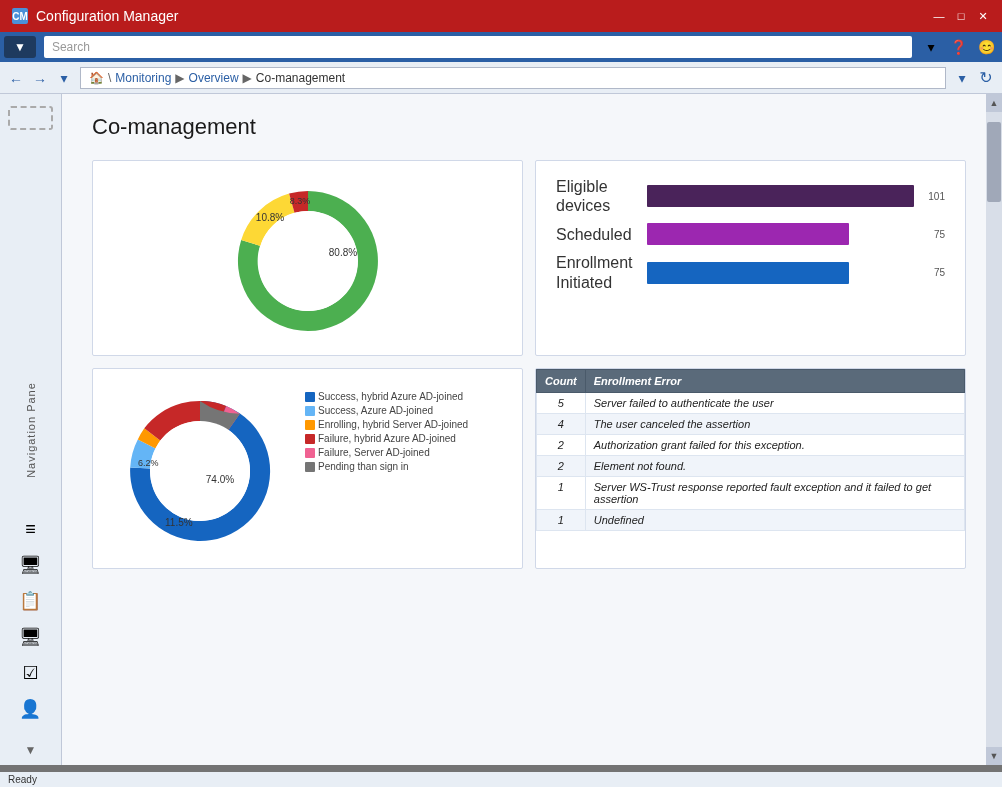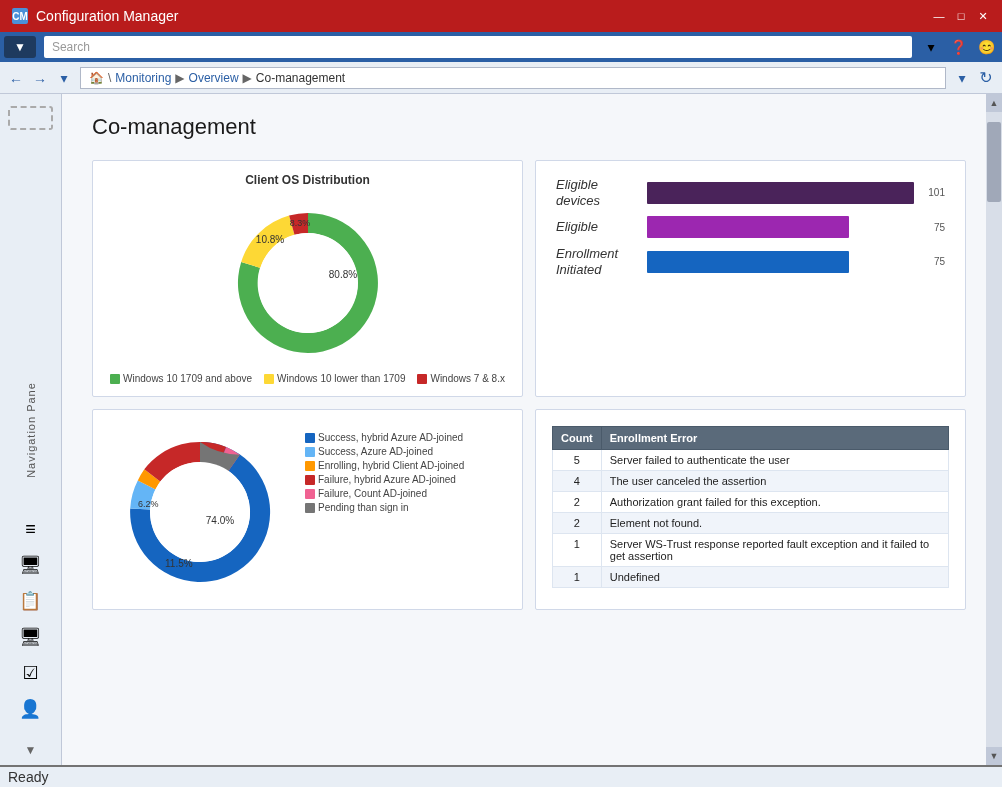--- a/index.html
+++ b/index.html
@@ -220,26 +220,25 @@
 
     
     .bar-chart-container { padding: 4px 8px; }
     .bar-row {
       display: flex;
       align-items: center;
       margin-bottom: 8px;
       gap: 6px;
     }
     .bar-label {
-      font-size: 13px;
+      font-size: 16px;
       color: #333;
       width: 85px;
       flex-shrink: 0;
       line-height: 1.2;
-      font-style: italic;
     }
     .bar-track {
       flex: 1;
       height: 22px;
       position: relative;
     }
     .bar-fill {
       height: 100%;
       border-radius: 1px;
     }
@@ -295,25 +294,25 @@
       border-radius: 2px;
       margin: 0 1px;
       position: absolute;
       top: 10px;
     }
 
     
     .status-bar {
       background: #e8eef5;
       height: 22px;
-      border-top: 2px solid #737373;
+      border-top: 7px solid #737373;
       display: flex;
       align-items: center;
       padding: 0 8px;
-      font-size: 14px;
+      font-size: 10px;
       color: #333;
     }
 
     
     .enrollment-bottom {
       display: flex;
       align-items: flex-start;
       gap: 10px;
     }
     .enrollment-legend {
@@ -384,69 +383,54 @@
     </div>
     <div class="sidebar-expand">▼</div>
   </div>
 
   <div class="content-area">
     <h1 class="page-title">Co-management</h1>
 
     <div class="charts-grid">
 
       <div class="chart-card">
-        <div class="chart-title">Client OS Distribution</div>
         <div class="donut-container">
           <svg class="donut-svg" width="200" height="170" viewBox="0 0 200 170">
 
             <g transform="translate(100,88)">
 
               <path d="M0,-70 A70,70 0 1,1 -66.8,-21.1 L-48.0,-15.2 A50,50 0 1,0 0,-50 Z" fill="#4caf50"></path>
 
               <path d="M-66.8,-21.1 A70,70 0 0,1 -18.9,-67.4 L-13.5,-48.2 A50,50 0 0,0 -47.7,-15.1 Z" fill="#fdd835"></path>
 
               <path d="M-18.9,-67.4 A70,70 0 0,1 0,-70 L0,-50 A50,50 0 0,0 -13.5,-48.2 Z" fill="#c62828"></path>
 
               <circle cx="0" cy="0" r="50" fill="white"></circle>
 
               <text x="35" y="-5" font-size="10" fill="#333" text-anchor="middle">80.8%</text>
               <text x="-38" y="-40" font-size="10" fill="#333" text-anchor="middle">10.8%</text>
               <text x="-8" y="-57" font-size="9" fill="#333" text-anchor="middle">8.3%</text>
             </g>
           </svg>
-          <div class="donut-legend">
-            <div class="legend-item">
-              <div class="legend-dot" style="background:#4caf50"></div>
-              <span>Windows 10 1709 and above</span>
-            </div>
-            <div class="legend-item">
-              <div class="legend-dot" style="background:#fdd835"></div>
-              <span>Windows 10 lower than 1709</span>
-            </div>
-            <div class="legend-item">
-              <div class="legend-dot" style="background:#c62828"></div>
-              <span>Windows 7 &amp; 8.x</span>
-            </div>
-          </div>
         </div>
       </div>
 
       <div class="chart-card">
         <div class="bar-chart-container">
 
           <div class="bar-row">
             <div class="bar-label">Eligible devices</div>
             <div class="bar-track">
               <div class="bar-fill" style="width:100%; background:#4a235a; height:22px;"></div>
             </div>
             <span class="bar-value">101</span>
           </div>
 
           <div class="bar-row">
-            <div class="bar-label">Eligible</div>
+            <div class="bar-label">Scheduled</div>
             <div class="bar-track">
               <div class="bar-fill" style="width:74%; background:#9c27b0; height:22px;"></div>
             </div>
             <span class="bar-value">75</span>
           </div>
 
           <div class="bar-row">
             <div class="bar-label">Enrollment<br>Initiated</div>
             <div class="bar-track">
               <div class="bar-fill" style="width:74%; background:#1565c0; height:22px;"></div>
@@ -485,39 +469,39 @@
             <div class="legend-item">
               <div class="legend-dot" style="background:#1565c0"></div>
               <span>Success, hybrid Azure AD-joined</span>
             </div>
             <div class="legend-item">
               <div class="legend-dot" style="background:#64b5f6"></div>
               <span>Success, Azure AD-joined</span>
             </div>
             <div class="legend-item">
               <div class="legend-dot" style="background:#ff9800"></div>
-              <span>Enrolling, hybrid Client AD-joined</span>
+              <span>Enrolling, hybrid Server AD-joined</span>
             </div>
             <div class="legend-item">
               <div class="legend-dot" style="background:#c62828"></div>
               <span>Failure, hybrid Azure AD-joined</span>
             </div>
             <div class="legend-item">
               <div class="legend-dot" style="background:#f06292"></div>
-              <span>Failure, Count AD-joined</span>
+              <span>Failure, Server AD-joined</span>
             </div>
             <div class="legend-item">
               <div class="legend-dot" style="background:#757575"></div>
               <span>Pending than sign in</span>
             </div>
           </div>
         </div>
       </div>
 
-      <div class="chart-card" style="padding:16px; overflow:hidden;">
+      <div class="chart-card" style="padding:0; overflow:hidden;font-style:italic;">
         <table class="error-table">
           <thead>
             <tr>
               <th class="count-col">Count</th>
               <th>Enrollment Error</th>
             </tr>
           </thead>
           <tbody>
             <tr class="table-row">
               <td class="count-col">5</td>

